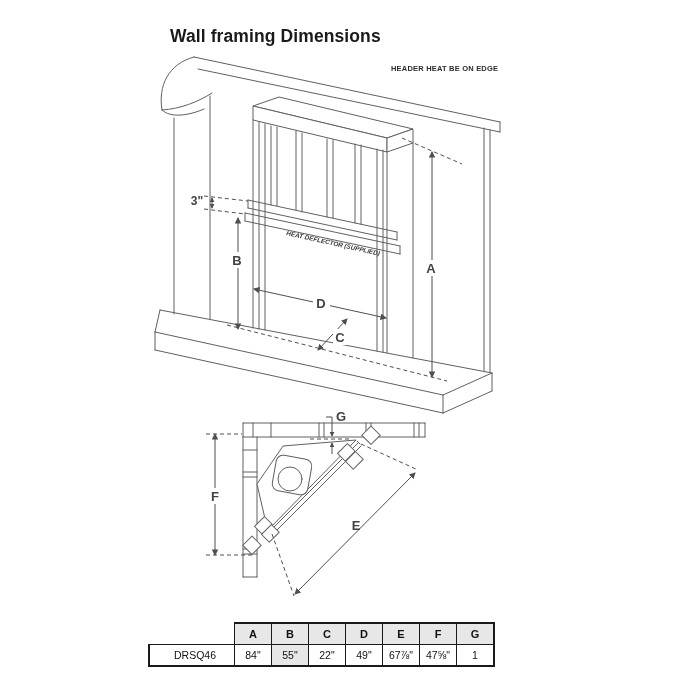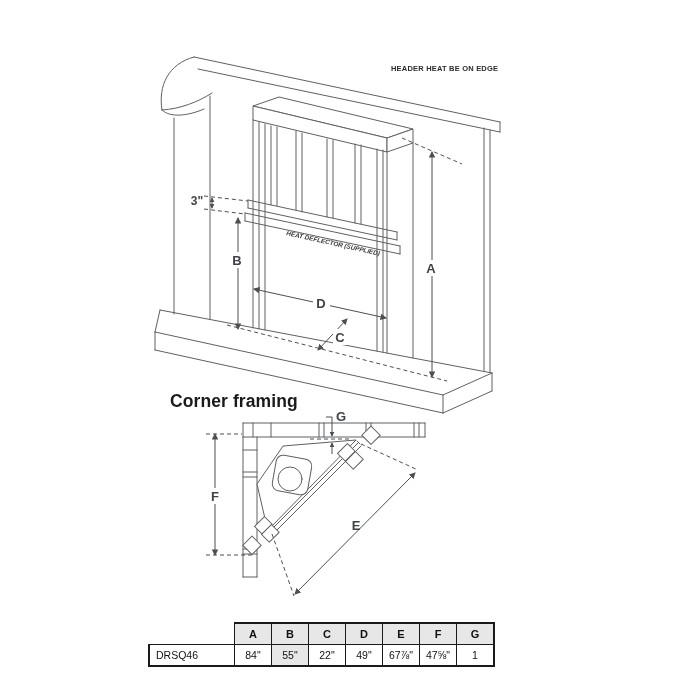--- a/index.html
+++ b/index.html
@@ -19,30 +19,31 @@
   .lbl{font-family:"Liberation Sans",sans-serif;font-weight:bold;font-size:13px;fill:#3f4347;text-anchor:middle;}
   .lbl-sm{font-size:12px;}
   .defl{font-family:"Liberation Sans",sans-serif;font-weight:bold;font-style:italic;font-size:6.4px;fill:#3a3a3a;}
   .wbox{fill:#ffffff;stroke:none;}
   
   .spec{position:absolute;left:148px;top:622px;border-collapse:collapse;}
   .spec td{border:1.6px solid #1a1a1a;height:20px;text-align:center;vertical-align:middle;
            font-size:10.5px;color:#111;padding:0;}
   .spec td.hdr{width:36px;background:#e7e7e7;font-weight:bold;font-size:11px;border-top-width:2.4px;}
   .spec td.ghost{border:none;background:#fff;width:85px;}
-  .spec td.model{text-align:left;padding-left:6px;border-left-width:2.4px;border-bottom-width:2.4px;}
+  .spec td.model{text-align:left;padding-left:24px;border-left-width:2.4px;border-bottom-width:2.4px;}
   .spec td.val{border-bottom-width:2.4px;}
   .spec td.hl{background:#e7e7e7;}
   .spec td.rt{border-right-width:2.4px;}
 </style>
 </head>
 <body>
 
 <div class="page">
 
+  <div class="title title-wall">Wall framing Dimensions</div>
   <div class="note">HEADER HEAT BE ON EDGE</div>
 
   <svg class="wall-svg" width="355" height="360" viewBox="0 0 355 360">
     <defs>
       <marker id="ar" viewBox="0 0 10 10" refX="8.5" refY="5" markerWidth="6.5" markerHeight="6.5" orient="auto-start-reverse">
           <path d="M0,0 L10,5 L0,10 Z" fill="#4d4f52"></path>
         </marker>
       <marker id="ars" viewBox="0 0 10 10" refX="8.5" refY="5" markerWidth="5" markerHeight="5" orient="auto-start-reverse">
           <path d="M0,0 L10,5 L0,10 Z" fill="#4d4f52"></path>
         </marker>
@@ -137,21 +138,20 @@
     <text class="lbl" x="281" y="225">A</text>
     <rect class="wbox" x="80" y="204" width="15" height="16"></rect>
     <text class="lbl" x="87" y="217">B</text>
     <rect class="wbox" x="163" y="247" width="17" height="16"></rect>
     <text class="lbl" x="171" y="260">D</text>
     <rect class="wbox" x="183" y="281" width="15" height="16"></rect>
     <text class="lbl" x="190" y="294">C</text>
     <text class="lbl lbl-sm" x="47" y="157">3"</text>
   </svg>
 
-  <div class="title title-corner">Corner framing</div>
 
   <svg class="corner-svg" width="250" height="205" viewBox="0 0 250 205">
 
     <g>
       <path class="art" d="M 48,15 L 230,15"></path>
         <path class="art" d="M 48,29 L 230,29"></path>
       <path class="art" d="M 48,15 L 48,29"></path>
         <path class="art" d="M 230,15 L 230,29"></path>
       <path class="art" d="M 58,15 L 58,29"></path>
         <path class="art" d="M 76,15 L 76,29"></path>

